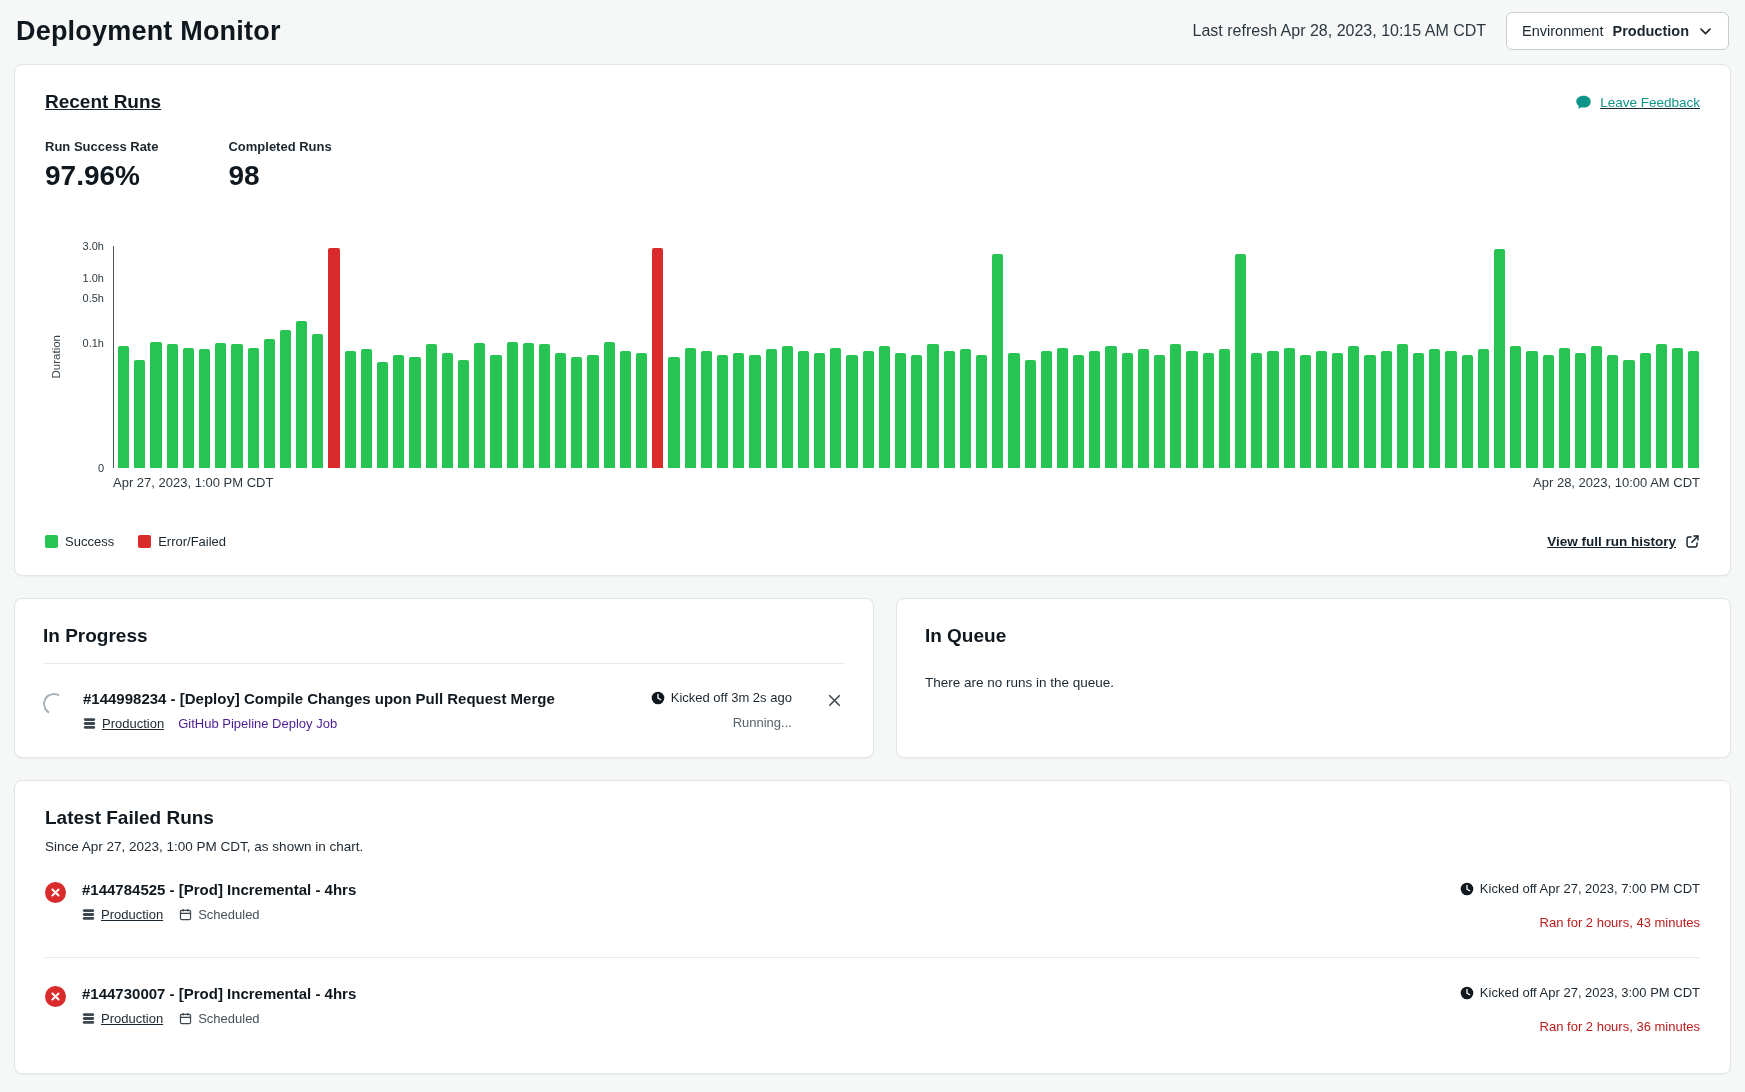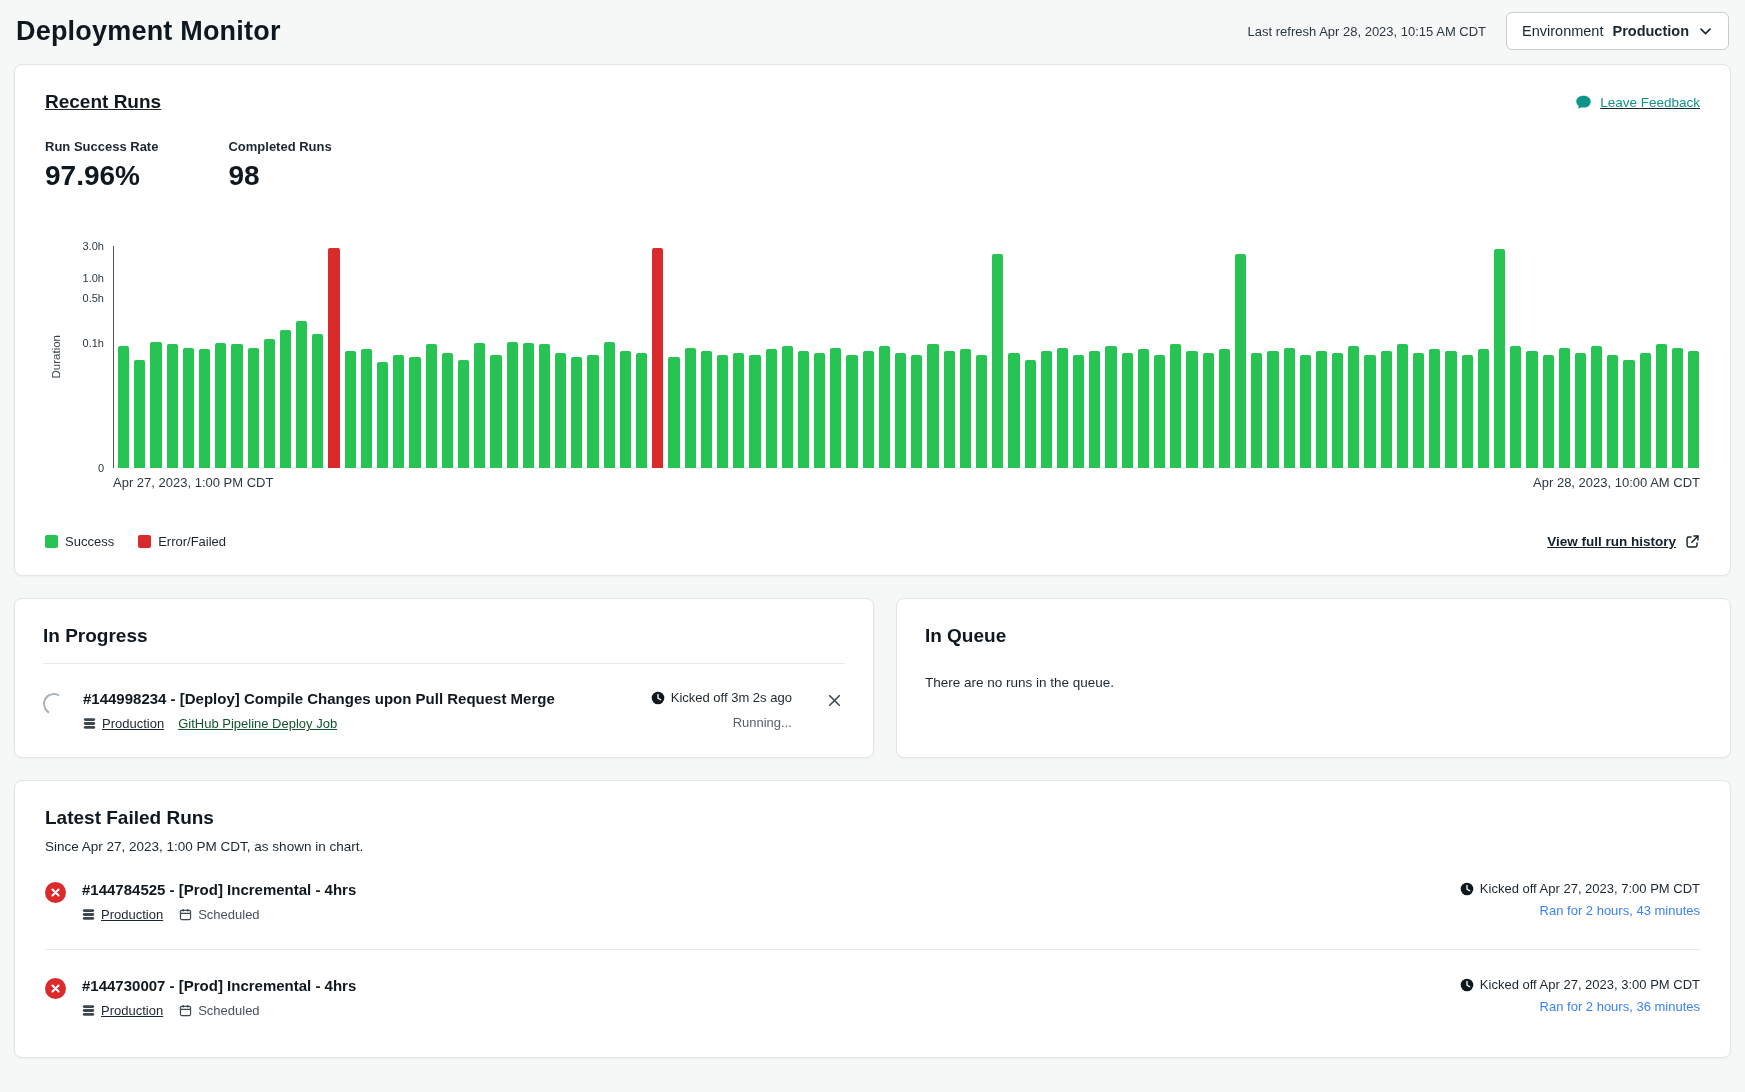--- a/index.html
+++ b/index.html
@@ -9,21 +9,21 @@
     background:#f6f7f7;
     font-family:"Liberation Sans", sans-serif;
     color:#1c2730;
   }
   .page { padding:0 14px; }
 
   
   header { display:flex; justify-content:space-between; align-items:center; padding:12px 2px 14px; }
   h1 { margin:0; font-size:27px; font-weight:700; color:#10181f; letter-spacing:.2px; }
   .header-right { display:flex; align-items:center; gap:20px; }
-  .last-refresh { font-size:13px; color:#2c3840; }
+  .last-refresh { font-size:16px; color:#2c3840; }
   .env-select {
     display:flex; align-items:center; gap:9px;
     background:#fff; border:1px solid #c6ccd1; border-radius:6px;
     padding:10px 15px; font-size:14.5px; color:#1c2730; cursor:pointer;
     font-family:inherit;
   }
   .env-select .env-val { font-weight:600; }
 
   
   .card {
@@ -68,41 +68,41 @@
   .run-row { display:flex; align-items:flex-start; gap:18px; margin-top:26px; }
   .spinner {
     width:22px; height:22px; border-radius:50%; flex:none; margin-top:3px;
     border:2.5px solid transparent; border-top-color:#aab2b8; border-left-color:#aab2b8;
     transform:rotate(-15deg);
   }
   .run-main { flex:1; min-width:0; }
   .run-name { font-size:15px; font-weight:700; color:#10181f; }
   .run-meta { display:flex; align-items:center; gap:14px; margin-top:9px; font-size:13px; }
   .env-link { display:flex; align-items:center; gap:6px; color:#1c2730; text-decoration:underline; cursor:pointer; }
-  .job-type { color:#14532d;text-decoration:underline; }
+  .job-type { color:#4c1d95; }
   .run-right { text-align:right; font-size:13px; flex:none; }
   .kicked { display:flex; align-items:center; justify-content:space-between; gap:6px; color:#1c2730; }
   .running { margin-top:10px; color:#57636c; }
   .close-btn { background:none; border:none; padding:2px; margin-left:14px; cursor:pointer; line-height:0; }
   .in-queue p { margin:28px 0 8px; font-size:13.5px; color:#1c2730; }
 
   
   .failed-runs { padding:26px 30px 12px; }
   .subtitle { margin:10px 0 0; font-size:13.5px; color:#1c2730; }
   .failed-row { display:flex; align-items:flex-start; gap:16px; padding:27px 0; }
   .fail-icon {
     width:21px; height:21px; border-radius:50%; background:#d92b2b; flex:none;
     display:flex; align-items:center; justify-content:center; margin-top:1px;
   }
   .failed-main { flex:1; min-width:0; }
   .failed-name { font-size:15px; font-weight:700; color:#10181f; }
   .failed-meta { display:flex; align-items:center; gap:16px; margin-top:9px; font-size:13px; }
   .sched { display:flex; align-items:center; gap:6px; color:#47525b; }
   .failed-right { text-align:right; font-size:13px; flex:none; }
-  .ran-for { margin-top:7px; color:#3b82f6; }
+  .ran-for { margin-top:19px; color:#b91c1c; }
   .row-divider { border:none; border-top:1px solid #e7e9ea; margin:0; }
 </style>
 </head>
 <body>
 
 <div class="page">
 
   <header>
     <h1>Deployment Monitor</h1>
     <div class="header-right">

